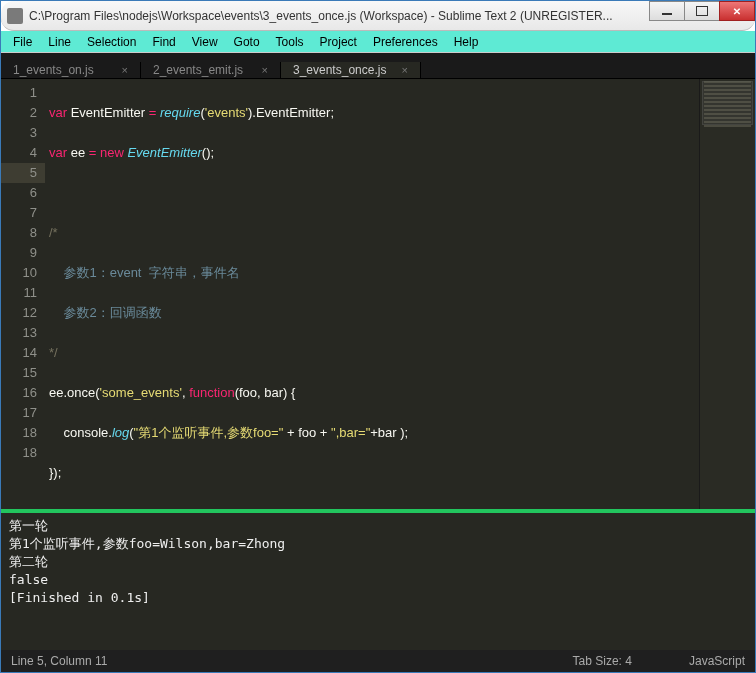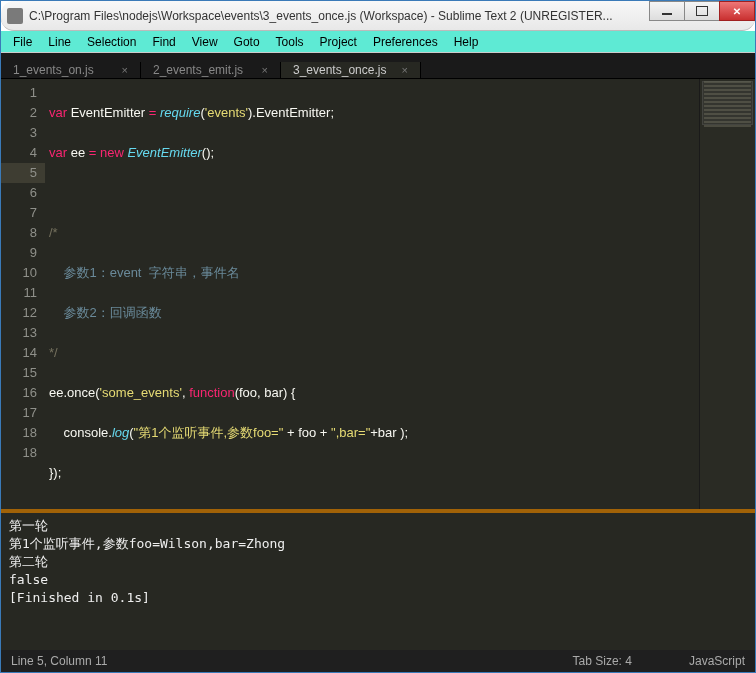--- a/index.html
+++ b/index.html
@@ -40,21 +40,21 @@
 
 .kw { color:#f92672; } 
 .cls { color:#66d9ef; font-style:italic; }
 .str { color:#e6db74; }
 .op { color:#f92672; }
 .pln { color:#f8f8f2; }
 .cmt { color:#75715e; }
 .cmt2 { color:#6a8a9a; }
 
 
-.console { height: calc(673px - 30px - 22px - 26px - 430px - 22px - 2px); background:#272822; color:#eee; font-family:Consolas,monospace; font-size:13px; padding:4px 8px; border-top:4px solid #a16207; line-height:18px; white-space:pre; }
+.console { height: calc(673px - 30px - 22px - 26px - 430px - 22px - 2px); background:#272822; color:#eee; font-family:Consolas,monospace; font-size:13px; padding:4px 8px; border-top:4px solid #22c55e; line-height:18px; white-space:pre; }
 
 
 .statusbar { height:22px; background:#1f1f1f; color:#aaa; font-size:12px; display:flex; align-items:center; padding:0 10px;gap:33px; }
 .statusbar .spacer { flex:1; }
 .statusbar .cell { margin-left:24px; }
 </style>
 </head>
 <body>
 
 <div class="titlebar">

